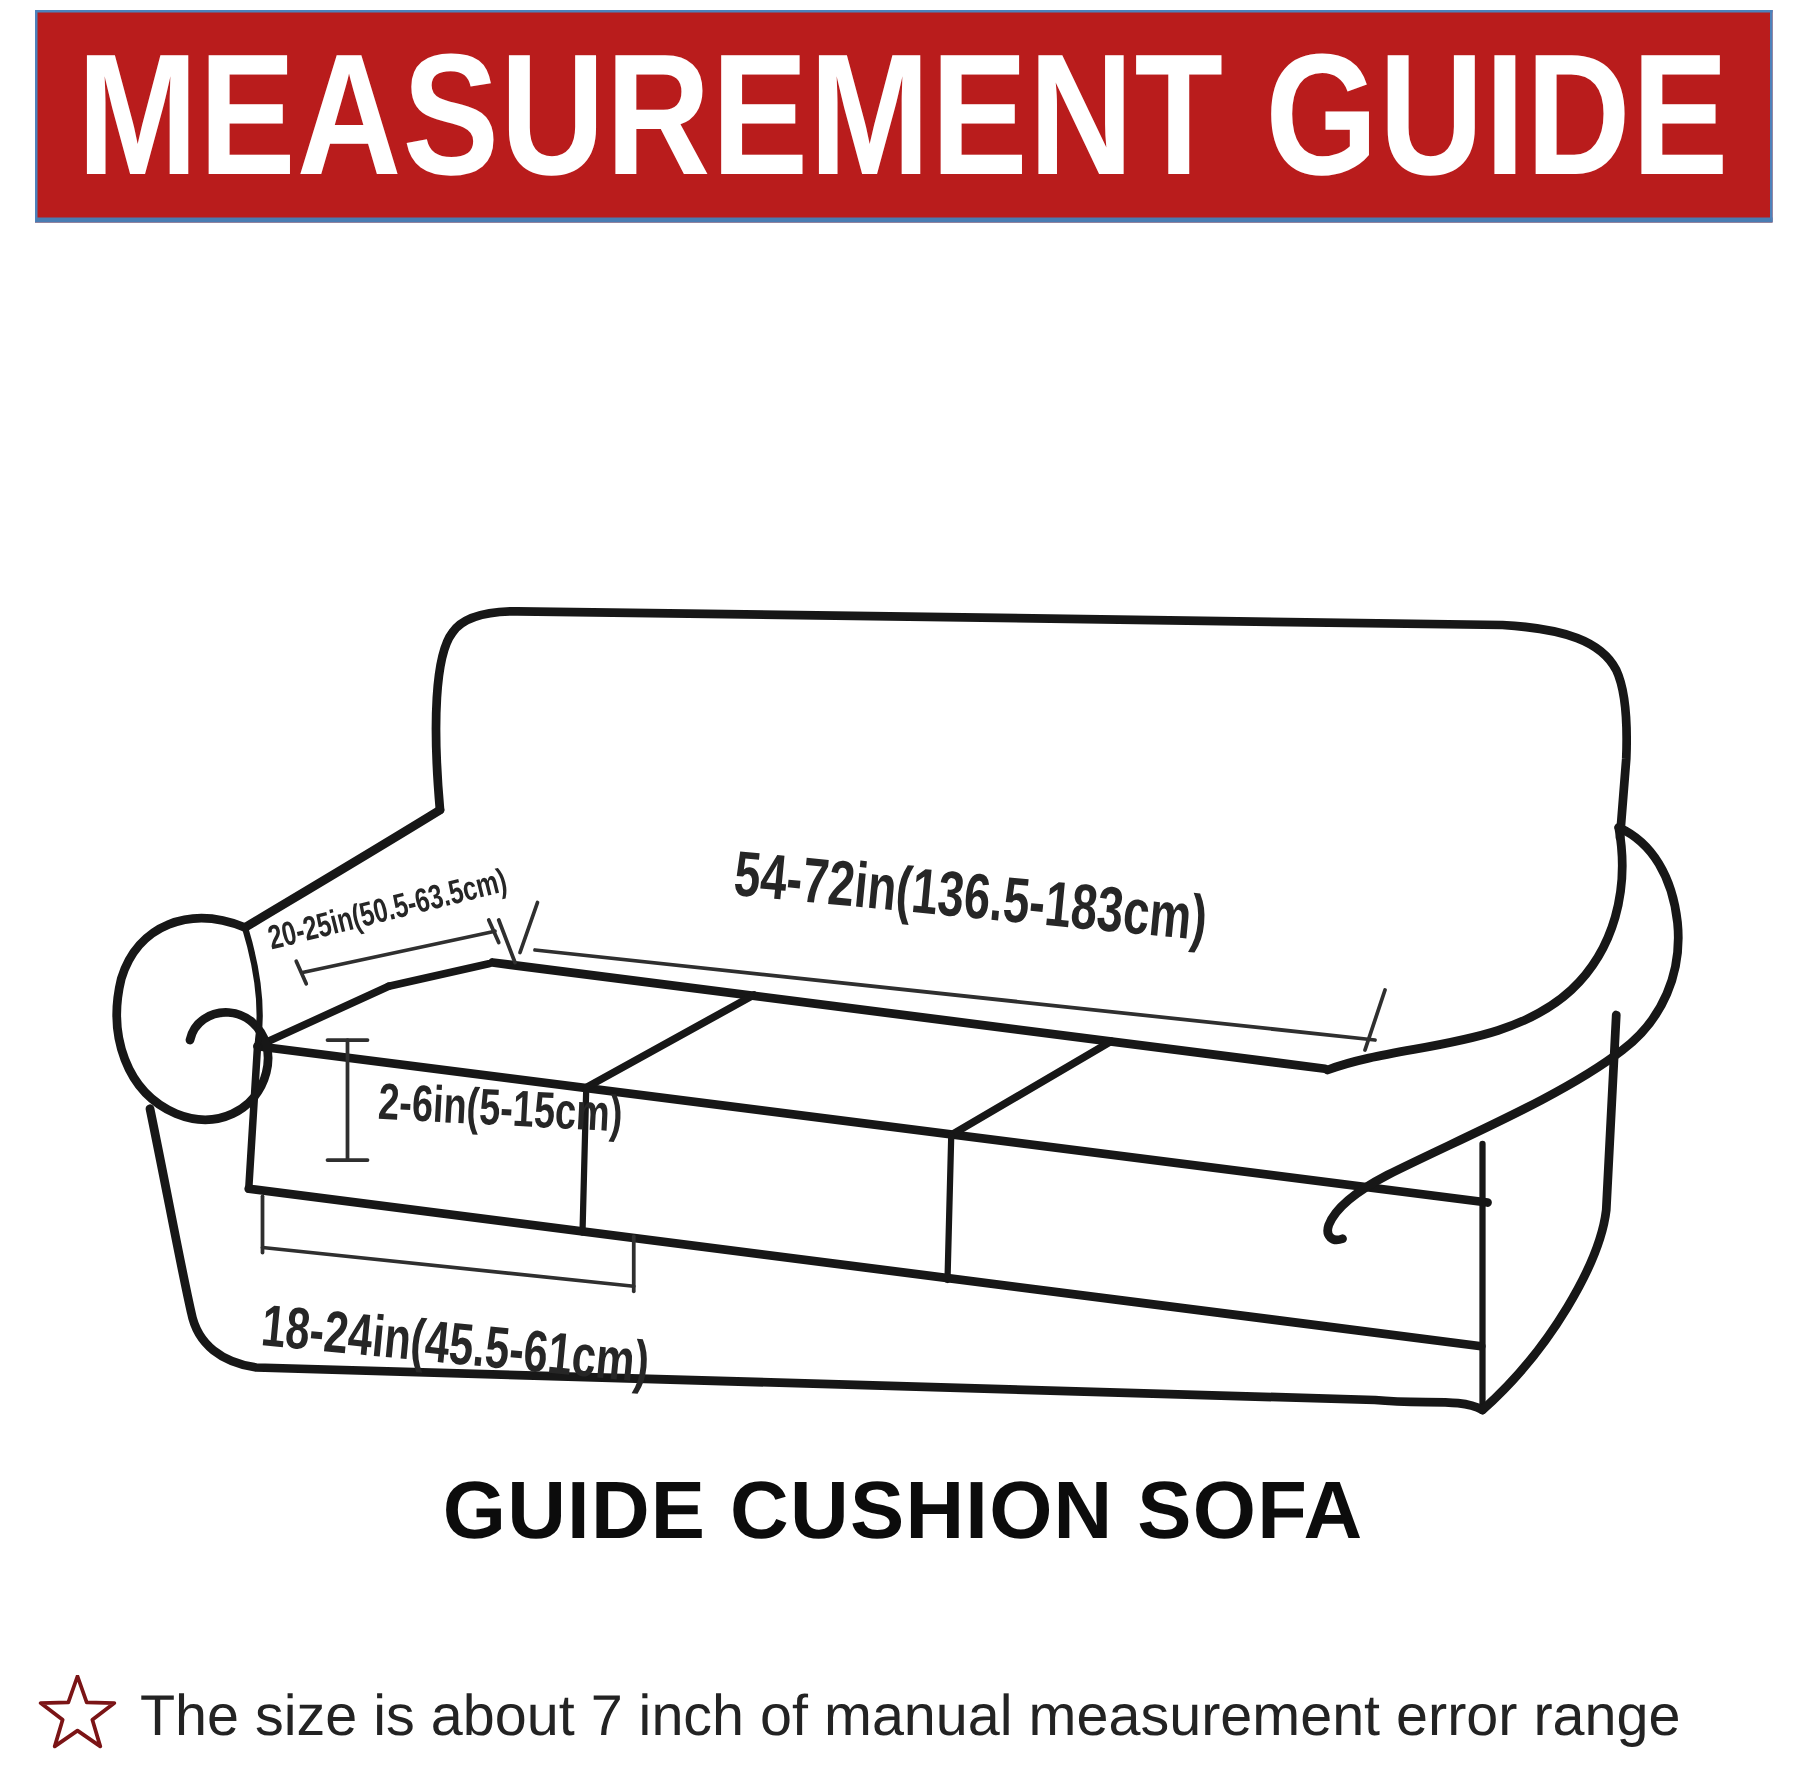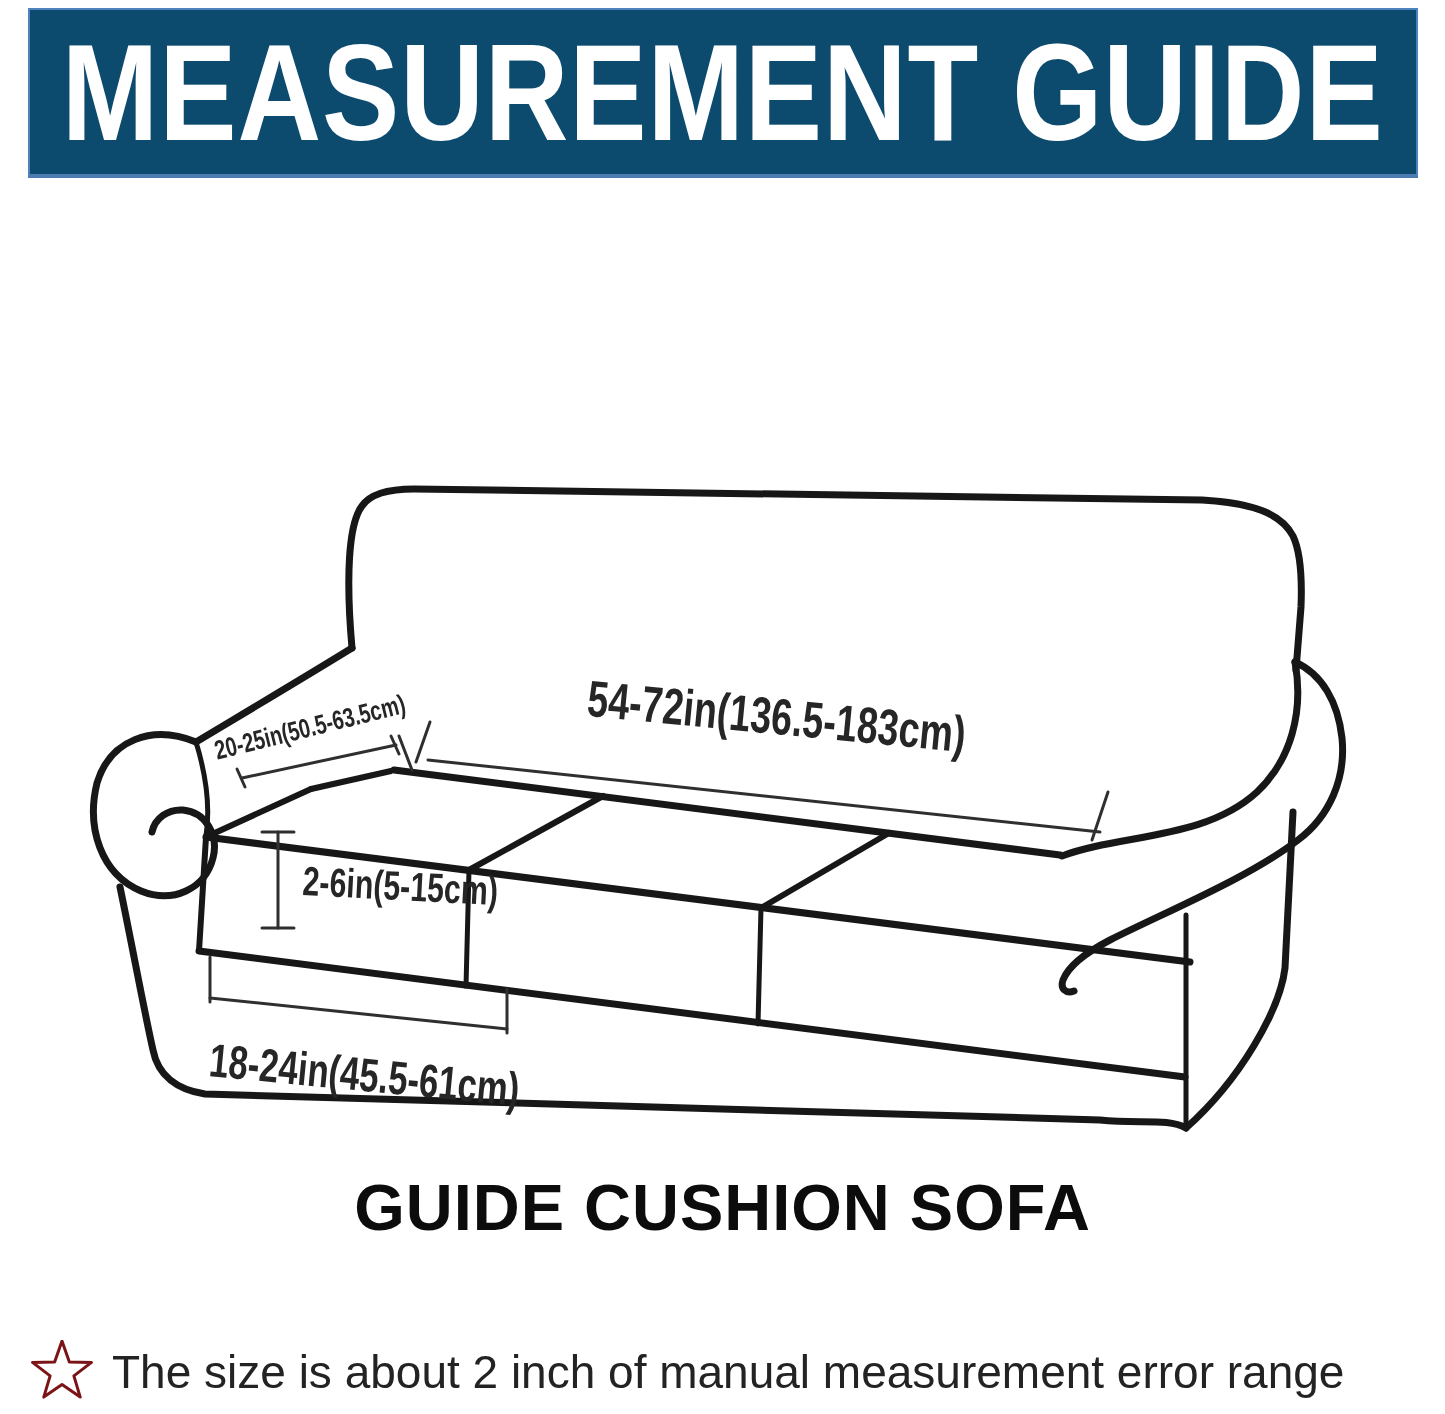--- a/index.html
+++ b/index.html
@@ -2,21 +2,21 @@
 <html><head>
 <meta charset="utf-8">
 <style>
   html,body{margin:0;padding:0;}
   body{
     width:1445px;height:1414px;position:relative;background:#ffffff;
     font-family:"Liberation Sans",sans-serif;overflow:hidden;
   }
   .banner{
     position:absolute;left:28px;top:8px;width:1390px;height:170px;
-    background:#0c4a6e;border:2px solid #4d82bc;border-bottom:4px solid #4a7cb2;
+    background:#b91c1c;border:2px solid #4d82bc;border-bottom:4px solid #4a7cb2;
     box-sizing:border-box;display:flex;align-items:center;justify-content:center;
   }
   .banner-title{
     color:#ffffff;font-size:138px;font-weight:bold;letter-spacing:1px;
     white-space:nowrap;transform:scaleX(0.84);transform-origin:center;
     line-height:1;
   }
   .sofa-figure{position:absolute;left:0;top:440px;width:1445px;height:730px;}
   .caption{
     position:absolute;top:1170px;left:0;width:100%;text-align:center;
@@ -99,14 +99,14 @@
   </g>
 </svg>
 
 <div class="caption">GUIDE CUSHION SOFA</div>
 
 <div class="footer">
   <svg width="64" height="64" viewBox="0 0 64 64">
     <path d="M 32,1 L 39.35,21.89 L 61.48,22.42 L 43.89,35.86 L 50.22,57.08
              L 32,44.5 L 13.78,57.08 L 20.11,35.86 L 2.52,22.42 L 24.65,21.89 Z" fill="none" stroke="#7b1416" stroke-width="3" stroke-linejoin="round"></path>
   </svg>
-  <div class="footer-note">The size is about 2 inch of manual measurement error range</div>
+  <div class="footer-note">The size is about 7 inch of manual measurement error range</div>
 </div>
 
 </body></html>

